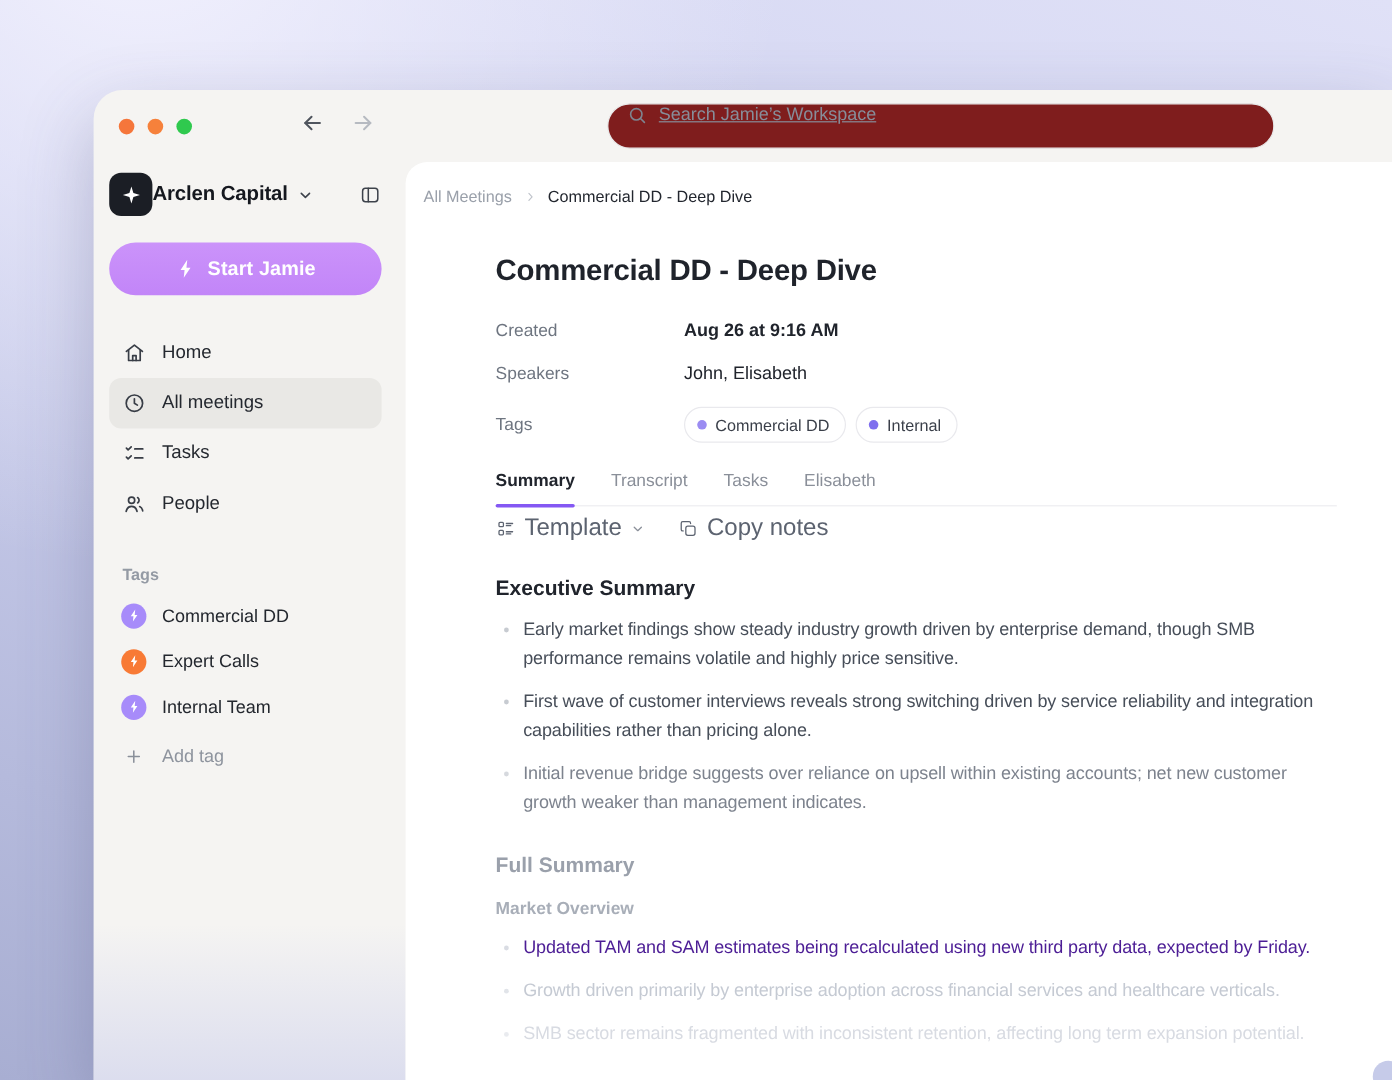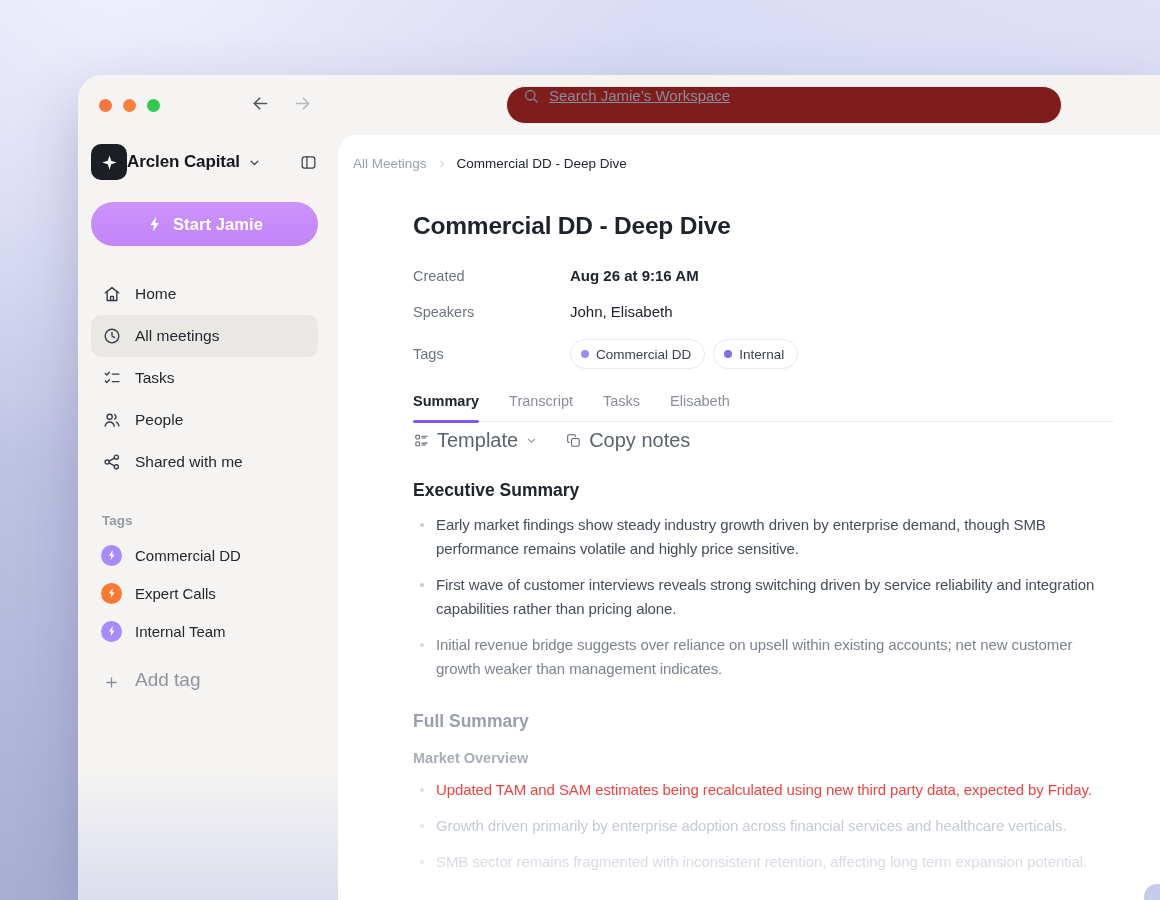--- a/index.html
+++ b/index.html
@@ -44,22 +44,22 @@
   .nav-item{height:42px;border-radius:10px;display:flex;align-items:center;gap:13px;padding:0 11px;
       font-size:15.5px;color:#24282f;cursor:pointer;}
   .nav-item svg{color:#383d46;flex:0 0 20px;}
   .nav-item.active{background:#e9e8e5;}
   .tags-head{margin-top:30px;padding-left:11px;font-size:13.5px;font-weight:700;color:#949aa4;}
   .tag-list{margin-top:8px;}
   .tag-item{height:38px;display:flex;align-items:center;gap:13px;padding:0 10px;font-size:15px;
       color:#23272e;cursor:pointer;}
   .tag-dot-icon{width:21px;height:21px;border-radius:50%;display:flex;align-items:center;
       justify-content:center;color:#fff;flex:0 0 21px;}
-  .add-tag{height:38px;display:flex;align-items:flex-end;gap:13px;padding:0 10px;margin-top:3px;
-      color:#8e949e;font-size:19px;cursor:pointer;}
+  .add-tag{height:38px;display:flex;align-items:center;gap:13px;padding:0 10px;margin-top:3px;
+      color:#8e949e;font-size:15px;cursor:pointer;}
   .add-tag .plus-wrap{width:21px;display:flex;justify-content:center;color:#898f99;}
   
   .main{flex:1;background:#fff;border-radius:18px 0 0 0;min-width:0;position:relative;}
   .breadcrumb{padding:21px 0 0 15px;display:flex;align-items:center;gap:9px;font-size:13.5px;}
   .bc-parent{color:#9aa0aa;cursor:pointer;}
   .bc-chev{color:#c0c4cb;display:flex;}
   .bc-current{color:#23272f;font-weight:500;}
   .article{padding:0 46px 0 75px;}
   .page-title{margin-top:41px;font-size:24.5px;font-weight:700;color:#1f232b;letter-spacing:-.2px;}
   .meta{margin-top:27px;display:grid;grid-template-columns:157px auto;row-gap:19px;align-items:center;}
@@ -83,21 +83,21 @@
   .section-sub{margin-top:18px;font-size:14.5px;font-weight:700;color:#2a2e37;}
   .bullets{list-style:none;margin:12px 0 0 0;padding:0;}
   .bullets li{position:relative;padding-left:23px;margin-bottom:12px;font-size:15px;line-height:24px;
       color:#474e59;letter-spacing:-.1px;}
   .bullets li::before{content:"";position:absolute;left:7px;top:10px;width:4px;height:4px;
       border-radius:50%;background:#c7cbd1;}
   .sec-exec .bullets li:nth-child(3){color:#7d838e;}
   .sec-exec .bullets li:nth-child(3)::before{background:#d6d9de;}
   .sec-full .section-h{color:#9aa0ab;margin-top:30px;}
   .sec-full .section-sub{color:#a8aeb8;}
-  .sec-full .bullets li:nth-child(1){color:#ef4444;}
+  .sec-full .bullets li:nth-child(1){color:#4c1d95;}
   .sec-full .bullets li:nth-child(1)::before{background:#d9dce3;}
   .sec-full .bullets li:nth-child(2){color:#c5cad3;}
   .sec-full .bullets li:nth-child(2)::before{background:#e1e4e9;}
   .sec-full .bullets li:nth-child(3){color:#d8dbe2;}
   .sec-full .bullets li:nth-child(3)::before{background:#e9ebef;}
 </style>
 </head>
 <body>
 
 <div class="bg">
@@ -186,30 +186,20 @@
               <span>Tasks</span>
             </div>
             <div class="nav-item">
               <svg width="20" height="20" viewBox="0 0 24 24" fill="none" stroke="currentColor" stroke-width="1.7" stroke-linecap="round" stroke-linejoin="round">
                 <circle cx="9.2" cy="8.2" r="3.1"></circle>
                 <path d="M3.8 19.3c.7-3.1 2.8-4.9 5.4-4.9s4.7 1.8 5.4 4.9"></path>
                 <path d="M15.2 5.6a3.1 3.1 0 0 1 0 5.3"></path>
                 <path d="M17.3 14.6c1.6.8 2.7 2.3 3 4.4"></path>
               </svg>
               <span>People</span>
-            </div>
-            <div class="nav-item">
-              <svg width="20" height="20" viewBox="0 0 24 24" fill="none" stroke="currentColor" stroke-width="1.7" stroke-linecap="round" stroke-linejoin="round">
-                <circle cx="6.2" cy="12" r="2.5"></circle>
-                <circle cx="17.2" cy="6.2" r="2.5"></circle>
-                <circle cx="17.2" cy="17.8" r="2.5"></circle>
-                <path d="M8.5 10.9l6.4-3.6"></path>
-                <path d="M8.5 13.1l6.4 3.6"></path>
-              </svg>
-              <span>Shared with me</span>
             </div>
           </div>
         <div class="tags-head">Tags</div>
         <div class="tag-list" id="tag-list">
             <div class="tag-item">
               <span class="tag-dot-icon" style="background:#a78bfa">
                 <svg width="12" height="12" viewBox="0 0 24 24" fill="none" stroke="currentColor" stroke-width="1.7" stroke-linecap="round" stroke-linejoin="round">
                   <path d="M13.4 2 6 13.2h4.4L9.5 22l7.5-11.2h-4.5z" fill="currentColor" stroke="none"></path>
                 </svg>
               </span>

